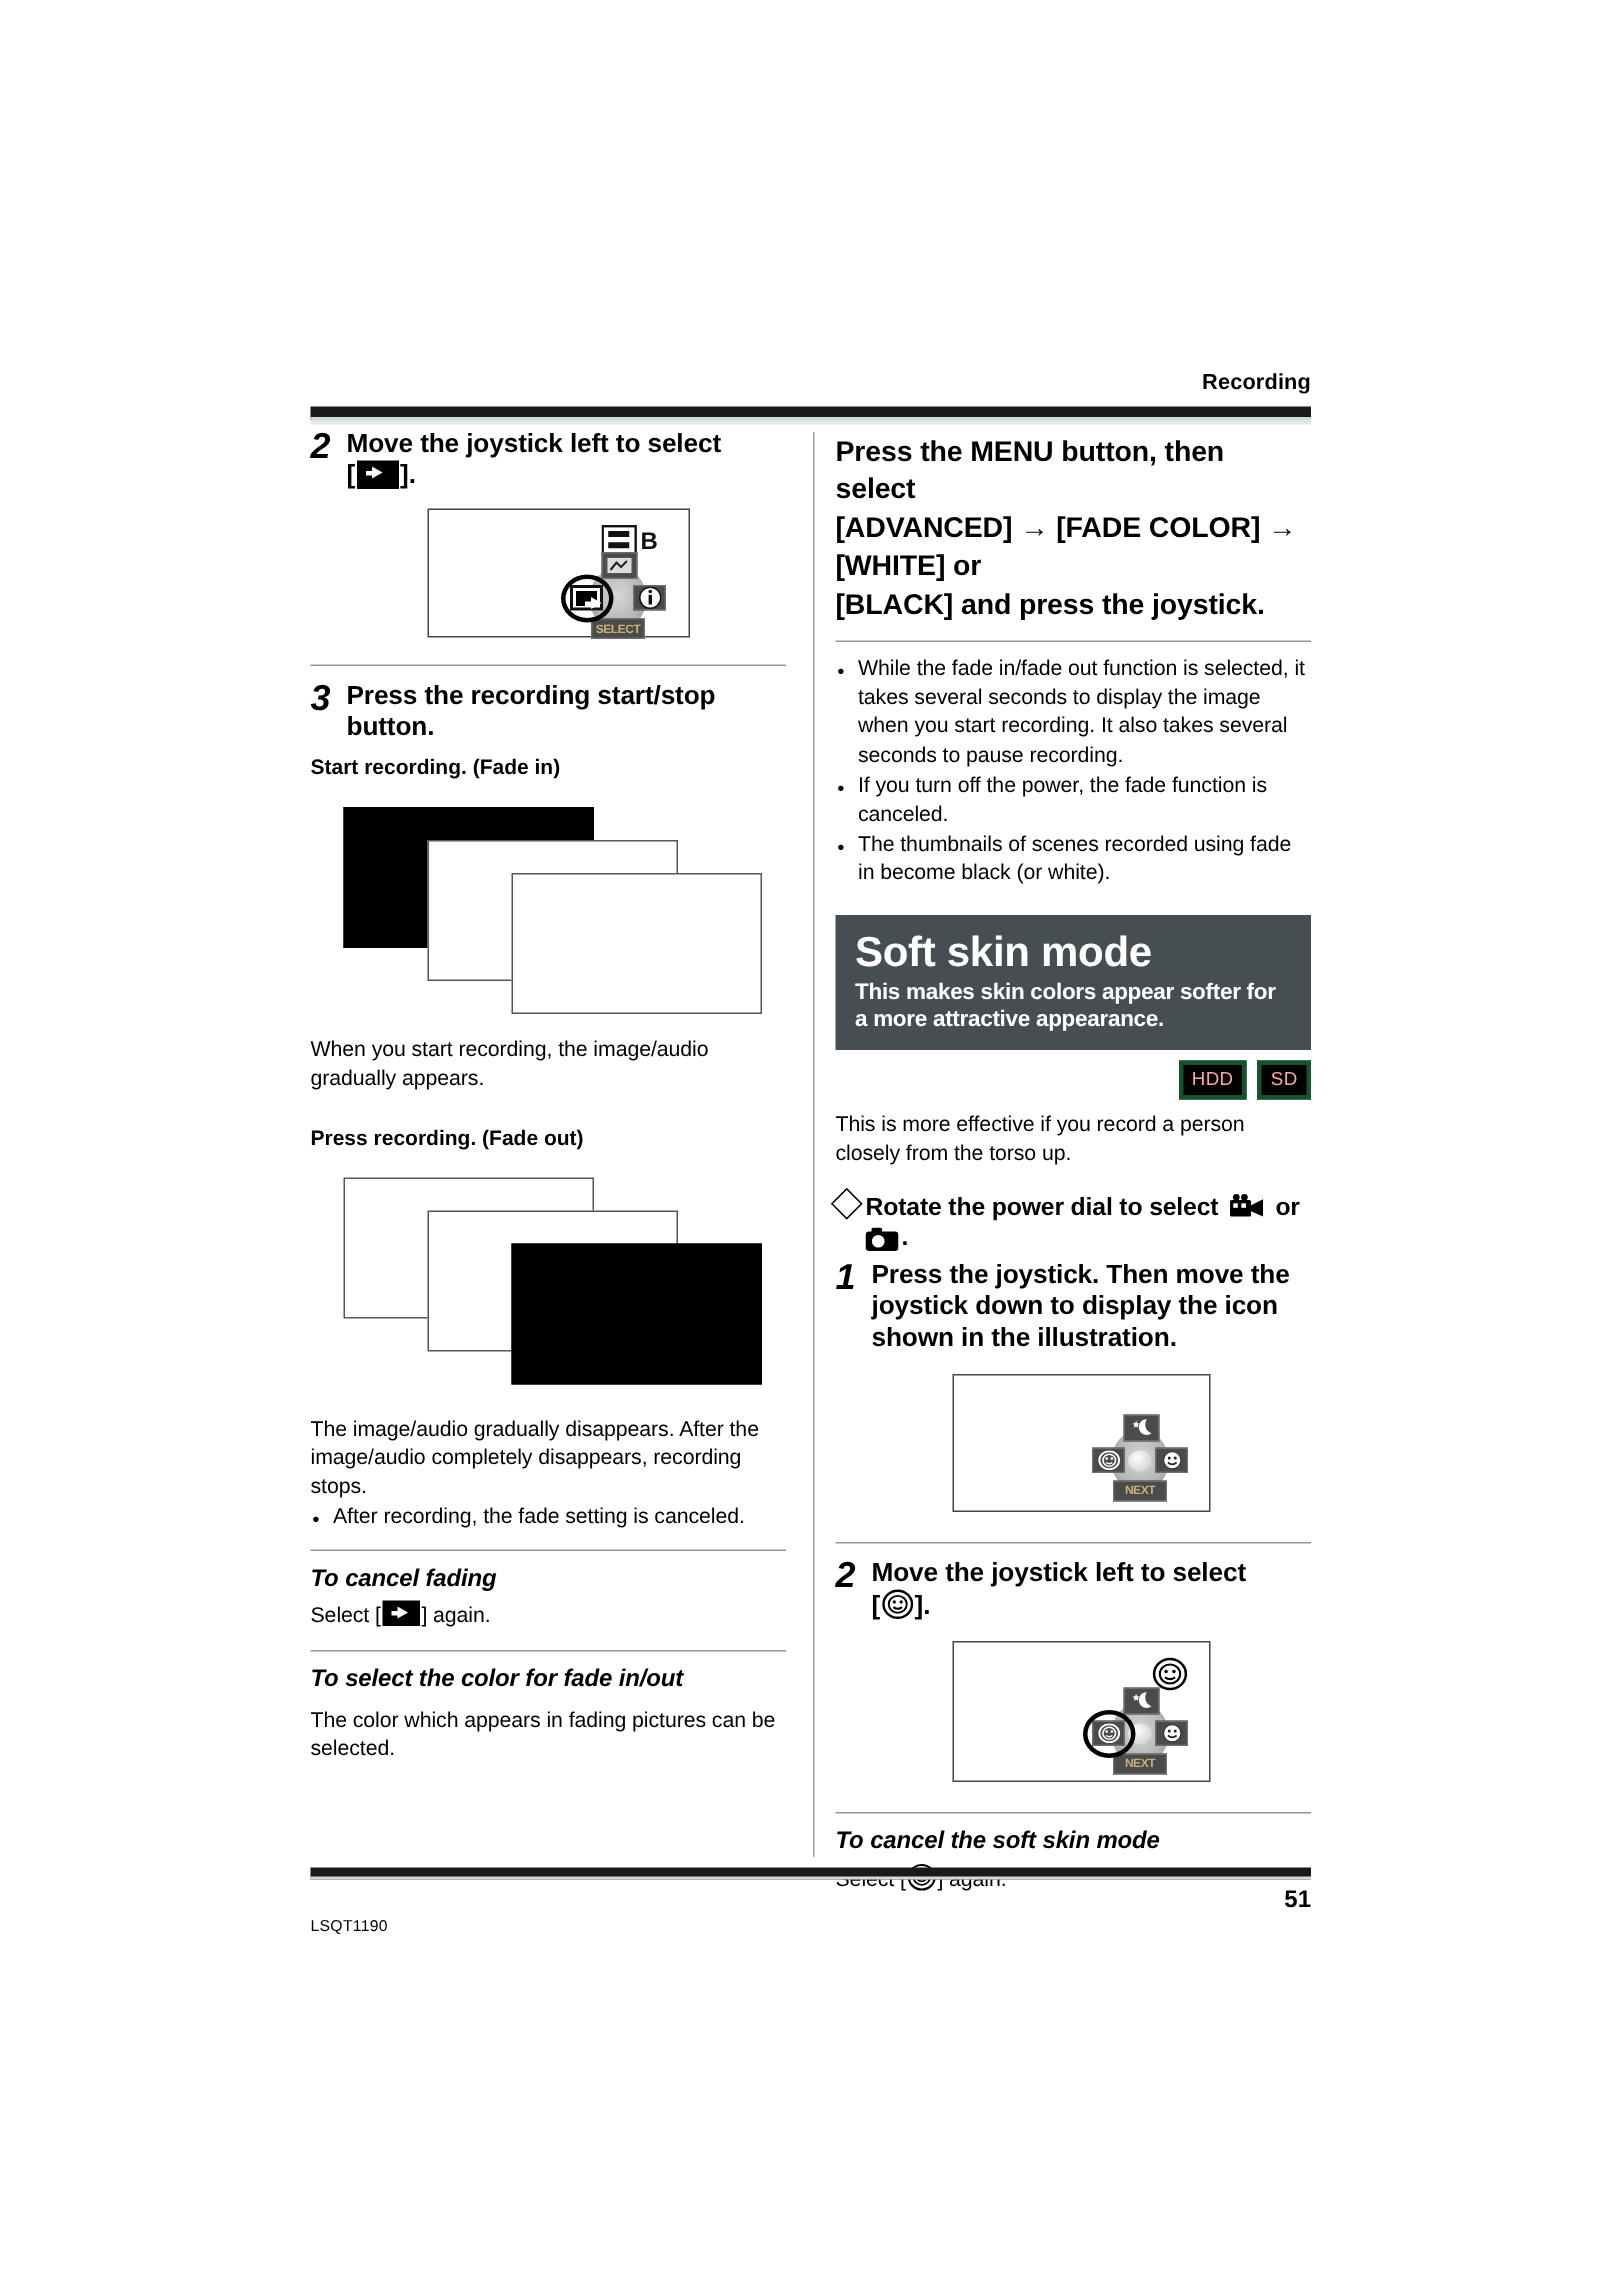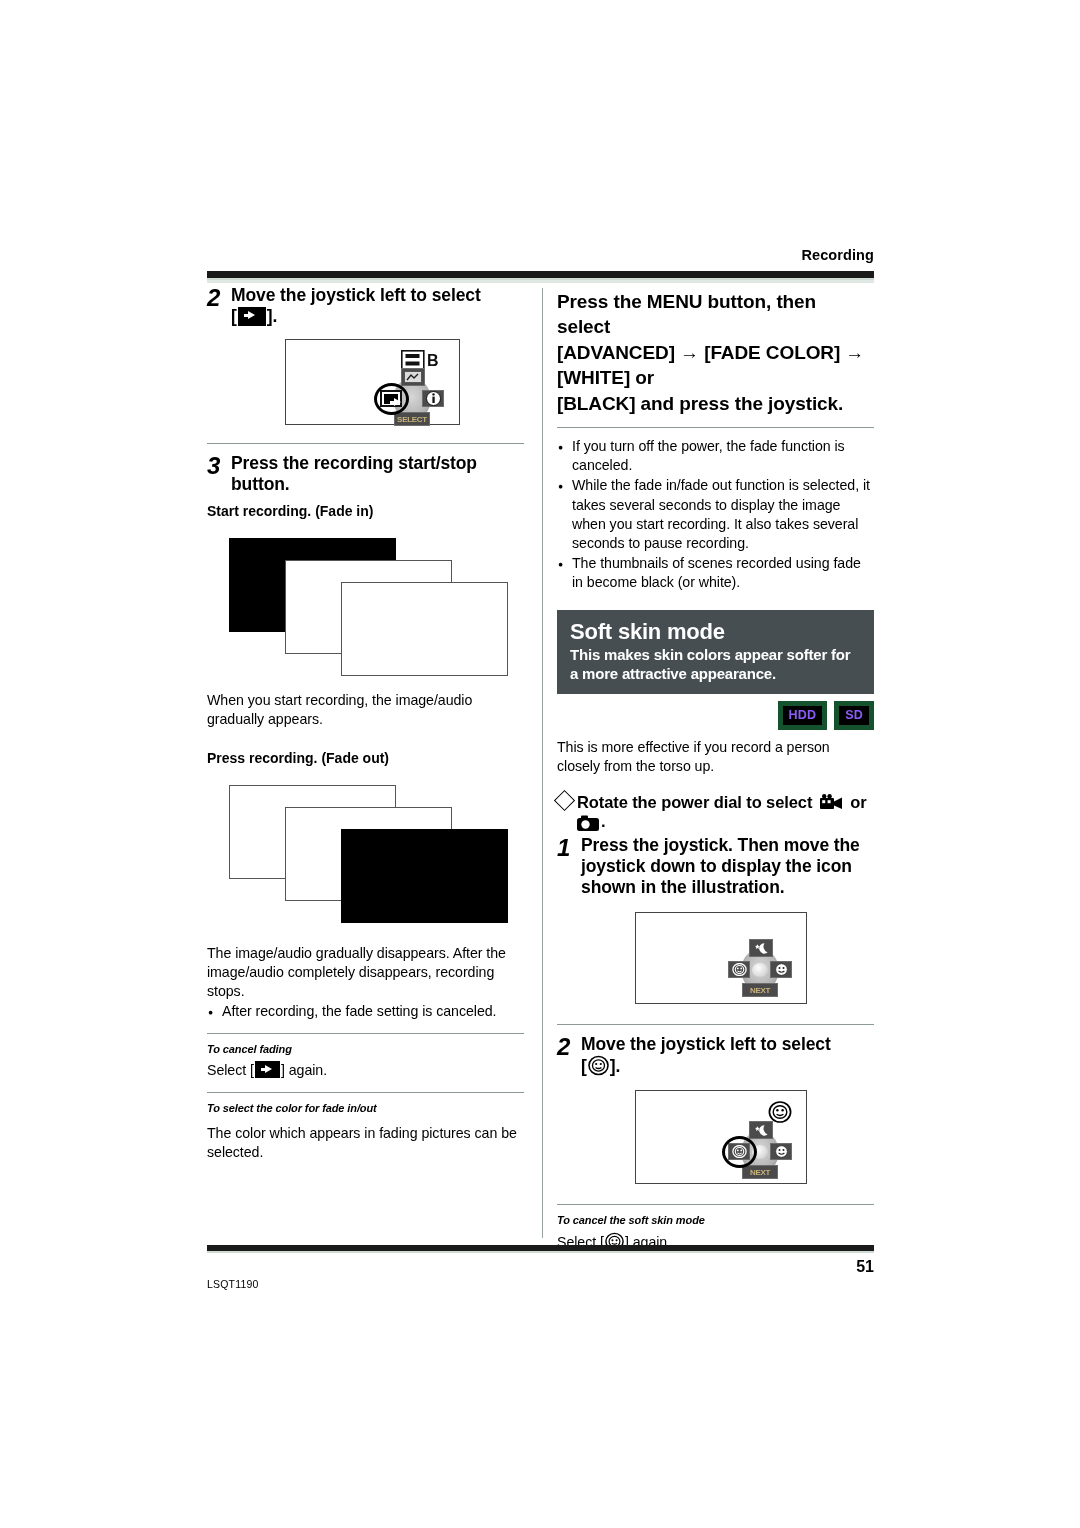--- a/index.html
+++ b/index.html
@@ -102,21 +102,21 @@
     font-size: 14.2px;
     line-height: 1.35;
     letter-spacing: -.05px;
   }
   .sub-bold {
     font-size: 14px;
     font-weight: bold;
     line-height: 1.3;
   }
   .ital-head {
-    font-size: 11px;
+    font-size: 16px;
     font-weight: bold;
     font-style: italic;
     line-height: 1.25;
     letter-spacing: -.1px;
   }
 
   ul.bullets {
     list-style: none;
     margin: 0;
     padding: 0;
@@ -283,48 +283,48 @@
 
   
   .callout {
     background: #474e52;
     color: #ffffff;
     padding: 10px 13px 11px 13px;
     box-sizing: border-box;
     width: 317px;
   }
   .callout-title {
-    font-size: 22px;
+    font-size: 28px;
     font-weight: bold;
     line-height: 1.1;
     margin-bottom: 2px;
     letter-spacing: -.2px;
   }
   .callout-sub {
     font-size: 15px;
     font-weight: bold;
     line-height: 1.22;
     letter-spacing: -.2px;
   }
 
   .badges {
     display: flex;
     justify-content: flex-end;
     gap: 7px;
     margin-top: 7px;
   }
   .badge {
     background: #000;
-    color: #8b5cf6;
+    color: #fca5a5;
     font-size: 12.5px;
-    font-weight: bold;
+    font-weight: normal;
     line-height: 1;
     padding: 3px 6px 4px 6px;
     letter-spacing: .2px;
-    border: 5px solid #14532d;
+    border: 3px solid #14532d;
   }
 
   
   .footer {
     position: absolute;
     left: 207px;
     top: 1245px;
     width: 667px;
   }
   .footer-rule {
@@ -455,22 +455,22 @@
 
       <div class="bold-para" style="margin-top:6px;">
         <span>Press the MENU button, then select</span><br>
         <span>[ADVANCED] → [FADE COLOR] → [WHITE] or</span><br>
         <span>[BLACK] and press the joystick.</span>
       </div>
 
       <hr class="hr-thin" style="margin-top:11px; margin-bottom:9px;">
 
       <ul class="bullets">
+        <li>While the fade in/fade out function is selected, it takes several seconds to display the image when you start recording. It also takes several seconds to pause recording.</li>
         <li>If you turn off the power, the fade function is canceled.</li>
-        <li>While the fade in/fade out function is selected, it takes several seconds to display the image when you start recording. It also takes several seconds to pause recording.</li>
         <li>The thumbnails of scenes recorded using fade in become black (or white).</li>
       </ul>
 
       <div class="callout" style="margin-top:18px;">
         <div class="callout-title">Soft skin mode</div>
         <div class="callout-sub">This makes skin colors appear softer for a more attractive appearance.</div>
       </div>
 
       <div class="badges">
         <span class="badge">HDD</span>

